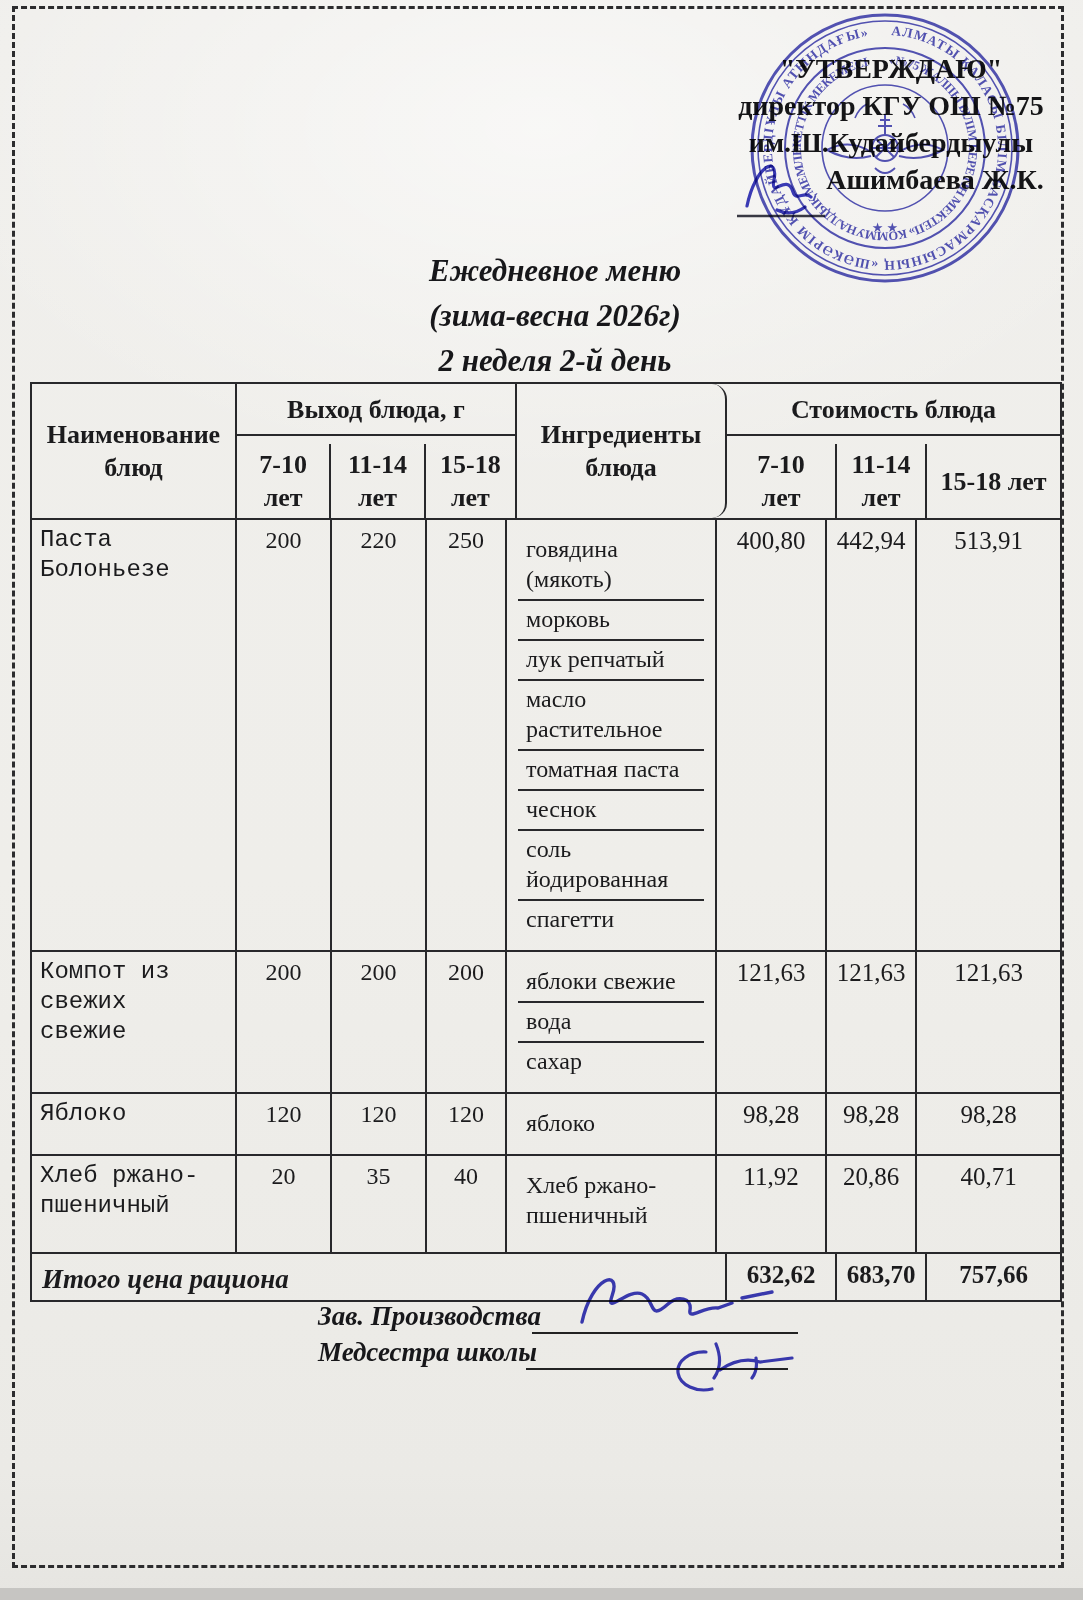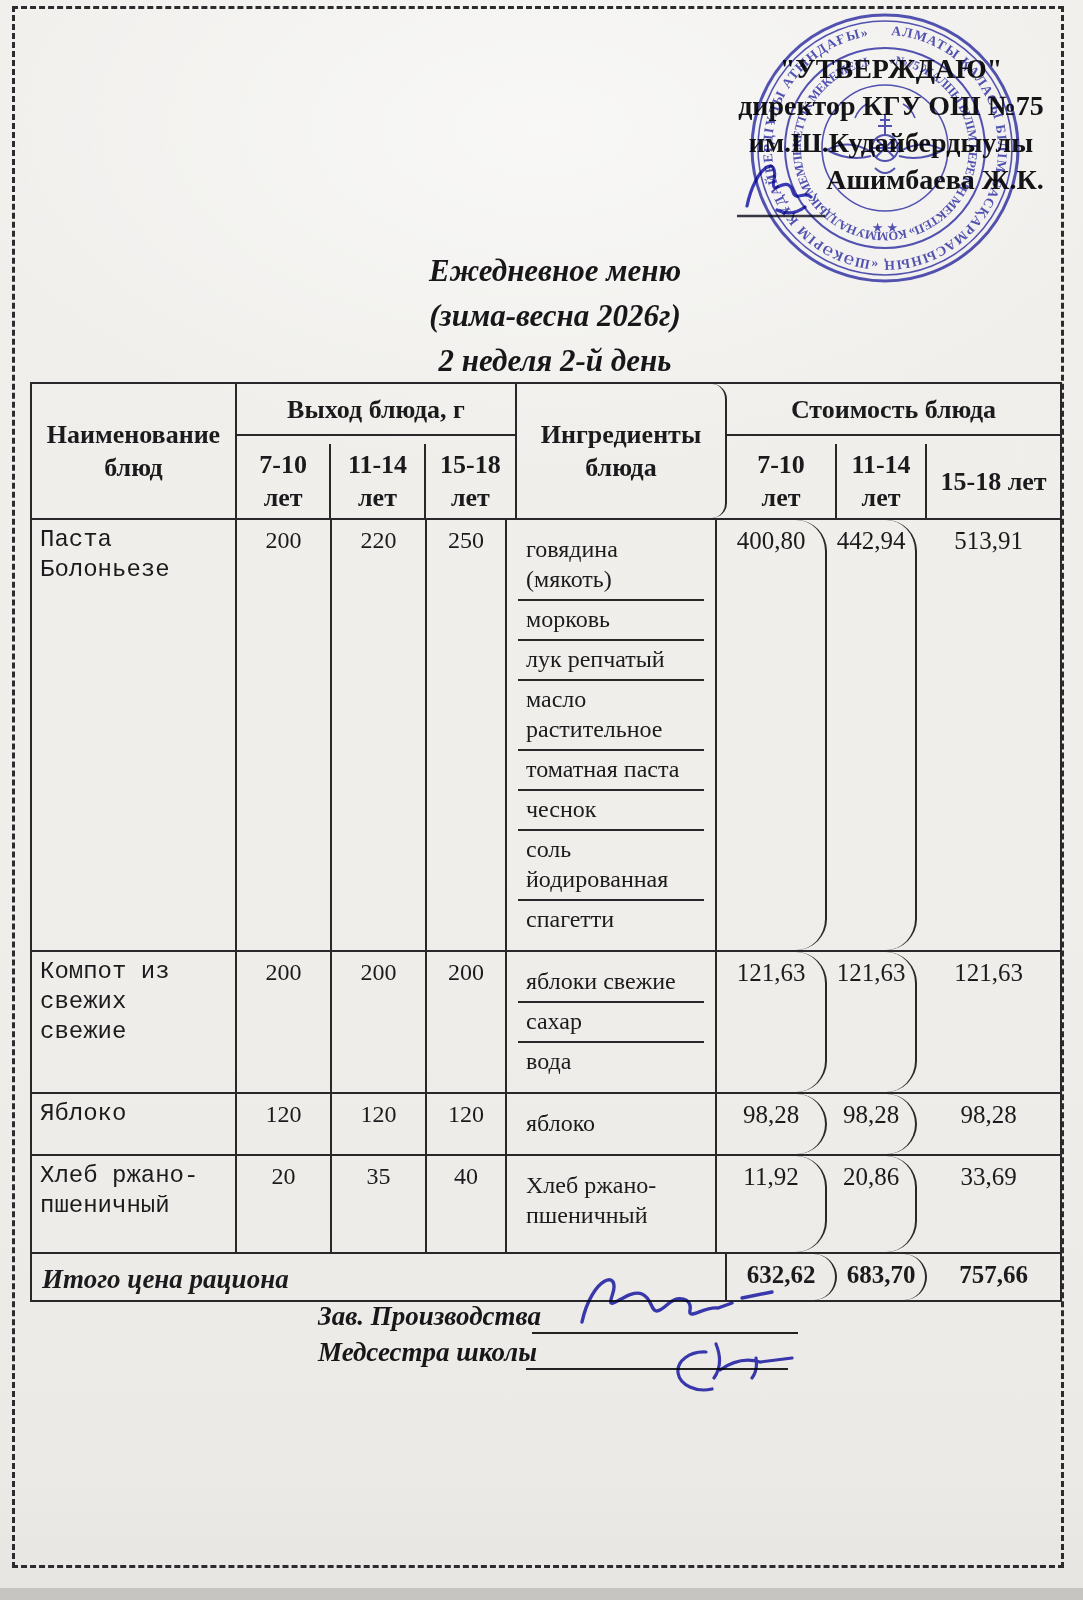--- a/index.html
+++ b/index.html
@@ -64,21 +64,21 @@
   .grp-sub .c{display:flex;align-items:center;justify-content:center;padding:4px 11px;margin-top:8px;}
   .grp-sub .c:last-child{border-right:none;}
   .hd-ing{display:flex;align-items:center;justify-content:center;padding:4px 10px;border-radius:15px;}
 
   
   .cell-name{padding:5px 8px;font-family:Liberation Mono, monospace;}
   .cell-out{text-align:center;padding-top:5px;}
   .ing-stack{display:flex;flex-direction:column;padding:11px;}
   .ing{padding:3px 8px 5px;border-bottom:2px solid #28282b;}
   .ing:last-child{border-bottom:none;flex:1;}
-  .cell-cost{text-align:center;padding-top:6px;font-size:25px;border-radius:31px;}
+  .cell-cost{text-align:center;padding-top:6px;font-size:25px;}
   .row-bread{min-height:96px;}
   .row-apple{min-height:54px;}
 
   
   .total-label{
     width:695px;display:flex;align-items:flex-end;
     font-weight:bold;font-style:italic;font-size:27px;
     padding:10px 10px 6px;
   }
   .total-cost{font-weight:bold;}
@@ -193,22 +193,22 @@
       <div class="c w-c3 cell-cost">513,91</div>
     </div>
 
     <div class="trow">
       <div class="c w-name cell-name">Компот из свежих свежие</div>
       <div class="c w-o1 cell-out">200</div>
       <div class="c w-o2 cell-out">200</div>
       <div class="c w-o3 cell-out">200</div>
       <div class="c w-ing ing-stack">
         <div class="ing">яблоки свежие</div>
+        <div class="ing">вода</div>
         <div class="ing">сахар</div>
-        <div class="ing">вода</div>
       </div>
       <div class="c w-c1 cell-cost">121,63</div>
       <div class="c w-c2 cell-cost">121,63</div>
       <div class="c w-c3 cell-cost">121,63</div>
     </div>
 
     <div class="trow row-apple">
       <div class="c w-name cell-name">Яблоко</div>
       <div class="c w-o1 cell-out">120</div>
       <div class="c w-o2 cell-out">120</div>
@@ -224,21 +224,21 @@
     <div class="trow row-bread">
       <div class="c w-name cell-name">Хлеб ржано-пшеничный</div>
       <div class="c w-o1 cell-out">20</div>
       <div class="c w-o2 cell-out">35</div>
       <div class="c w-o3 cell-out">40</div>
       <div class="c w-ing ing-stack">
         <div class="ing">Хлеб ржано-пшеничный</div>
       </div>
       <div class="c w-c1 cell-cost">11,92</div>
       <div class="c w-c2 cell-cost">20,86</div>
-      <div class="c w-c3 cell-cost">33,69</div>
+      <div class="c w-c3 cell-cost">40,71</div>
     </div>
 
     <div class="trow">
       <div class="c total-label">Итого цена рациона</div>
       <div class="c w-c1 cell-cost total-cost">632,62</div>
       <div class="c w-c2 cell-cost total-cost">683,70</div>
       <div class="c w-c3 cell-cost total-cost">757,66</div>
     </div>
   </div>
 

